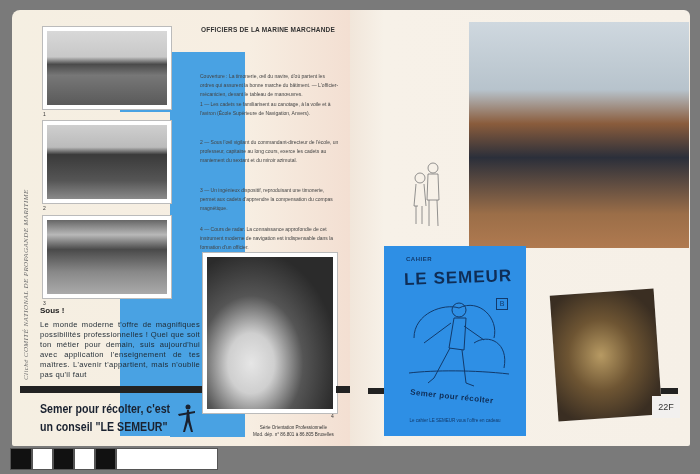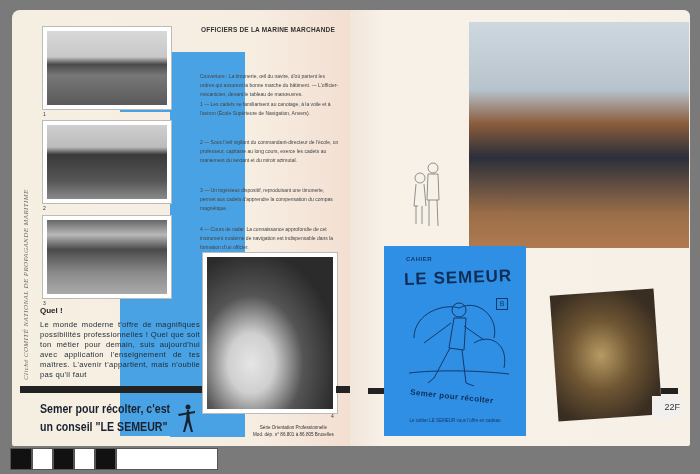--- a/index.html
+++ b/index.html
@@ -25,21 +25,21 @@
   .slogan{position:absolute;left:40px;top:400px;font-size:12.5px;font-weight:bold;line-height:18px;color:#1a2230;font-family:"Liberation Sans",sans-serif;transform:scaleX(.85);transform-origin:left top;}
   .serie{position:absolute;left:253px;top:424px;font-size:4.6px;line-height:7px;color:#333;text-align:center;}
   .spine-text{position:absolute;left:22px;top:30px;width:10px;height:350px;}
   .spine-text span{display:block;position:absolute;left:0;top:0;white-space:nowrap;font-family:"Liberation Serif",serif;font-style:italic;font-size:7px;color:#6a6a6a;transform:rotate(-90deg) translate(-350px,0);transform-origin:left top;letter-spacing:.4px;}
   #cahier{position:absolute;left:384px;top:246px;width:142px;height:190px;background:#2e8fe5;}
   #cahier .small{position:absolute;left:22px;top:10px;font-size:6px;font-weight:bold;color:#123a6b;letter-spacing:.5px;}
   #cahier .big{position:absolute;left:20px;top:14px;font-size:17px;font-weight:bold;color:#0f2d56;letter-spacing:1px;transform:rotate(-2deg);}
   #cahier .motto{position:absolute;left:26px;top:146px;font-size:8px;font-weight:bold;color:#0f2d56;transform:rotate(6deg);letter-spacing:.4px;}
   #cahier .foot{position:absolute;left:0;right:0;top:172px;text-align:center;font-size:4.5px;color:#123a6b;}
   #cahier .logo{position:absolute;right:18px;top:52px;width:10px;height:10px;border:1px solid #123a6b;font-size:7px;line-height:10px;text-align:center;color:#123a6b;}
-  .label-tag{position:absolute;left:652px;top:396px;width:28px;height:22px;background:#f2f0ef;font-size:9px;color:#333;text-align:right;line-height:22px;font-family:"Liberation Sans",sans-serif;}
+  .label-tag{position:absolute;left:652px;top:396px;width:28px;height:22px;background:#f2f0ef;font-size:9px;color:#333;text-align:center;line-height:22px;font-family:"Liberation Sans",sans-serif;}
   .scale{position:absolute;left:10px;top:448px;height:22px;}
   .scale div{position:absolute;top:0;height:22px;border:1px solid #555;box-sizing:border-box;}
 </style>
 </head>
 <body>
 
 <div id="left-page" class="page"></div>
 <div class="blue-band" style="left:120px;top:72px;width:125px;height:40px;"></div>
 <div class="blue-band" style="left:170px;top:52px;width:75px;height:385px;"></div>
 <div class="blue-band" style="left:120px;top:228px;width:125px;height:20px;"></div>
@@ -67,21 +67,21 @@
 <div class="caption-text" style="top:100px;">1 — Les cadets se familiarisent au canotage, à la voile et à l'aviron (École Supérieure de Navigation, Anvers).</div>
 <div class="caption-text" style="top:138px;">2 — Sous l'œil vigilant du commandant-directeur de l'école, un professeur, capitaine au long cours, exerce les cadets au maniement du sextant et du miroir azimutal.</div>
 <div class="caption-text" style="top:186px;">3 — Un ingénieux dispositif, reproduisant une timonerie, permet aux cadets d'apprendre la compensation du compas magnétique.</div>
 <div class="caption-text" style="top:225px;">4 — Cours de radar. La connaissance approfondie de cet instrument moderne de navigation est indispensable dans la formation d'un officier.</div>
 
 <div class="photo" style="left:202px;top:252px;width:134px;height:160px;">
     <div class="img bw4"></div>
   </div>
 <div class="num" style="left:331px;top:413px;">4</div>
 
-<div class="jeune">Quel !</div>
+<div class="jeune">Sous !</div>
 <div class="jeune-body">Le monde moderne t'offre de magnifiques possibilités professionnelles ! Quel que soit ton métier pour demain, suis aujourd'hui avec application l'enseignement de tes maîtres. L'avenir t'appartient, mais n'oublie pas qu'il faut</div>
 
 <div class="black-bar" style="left:20px;top:386px;width:182px;height:7px;"></div>
 <div class="black-bar" style="left:336px;top:386px;width:14px;height:7px;"></div>
 
 <div class="slogan">
   <div>Semer pour récolter, c'est</div>
   <div>un conseil "LE SEMEUR"</div>
 </div>
 <svg style="position:absolute;left:178px;top:404px;" width="18" height="30" viewBox="0 0 18 30">

